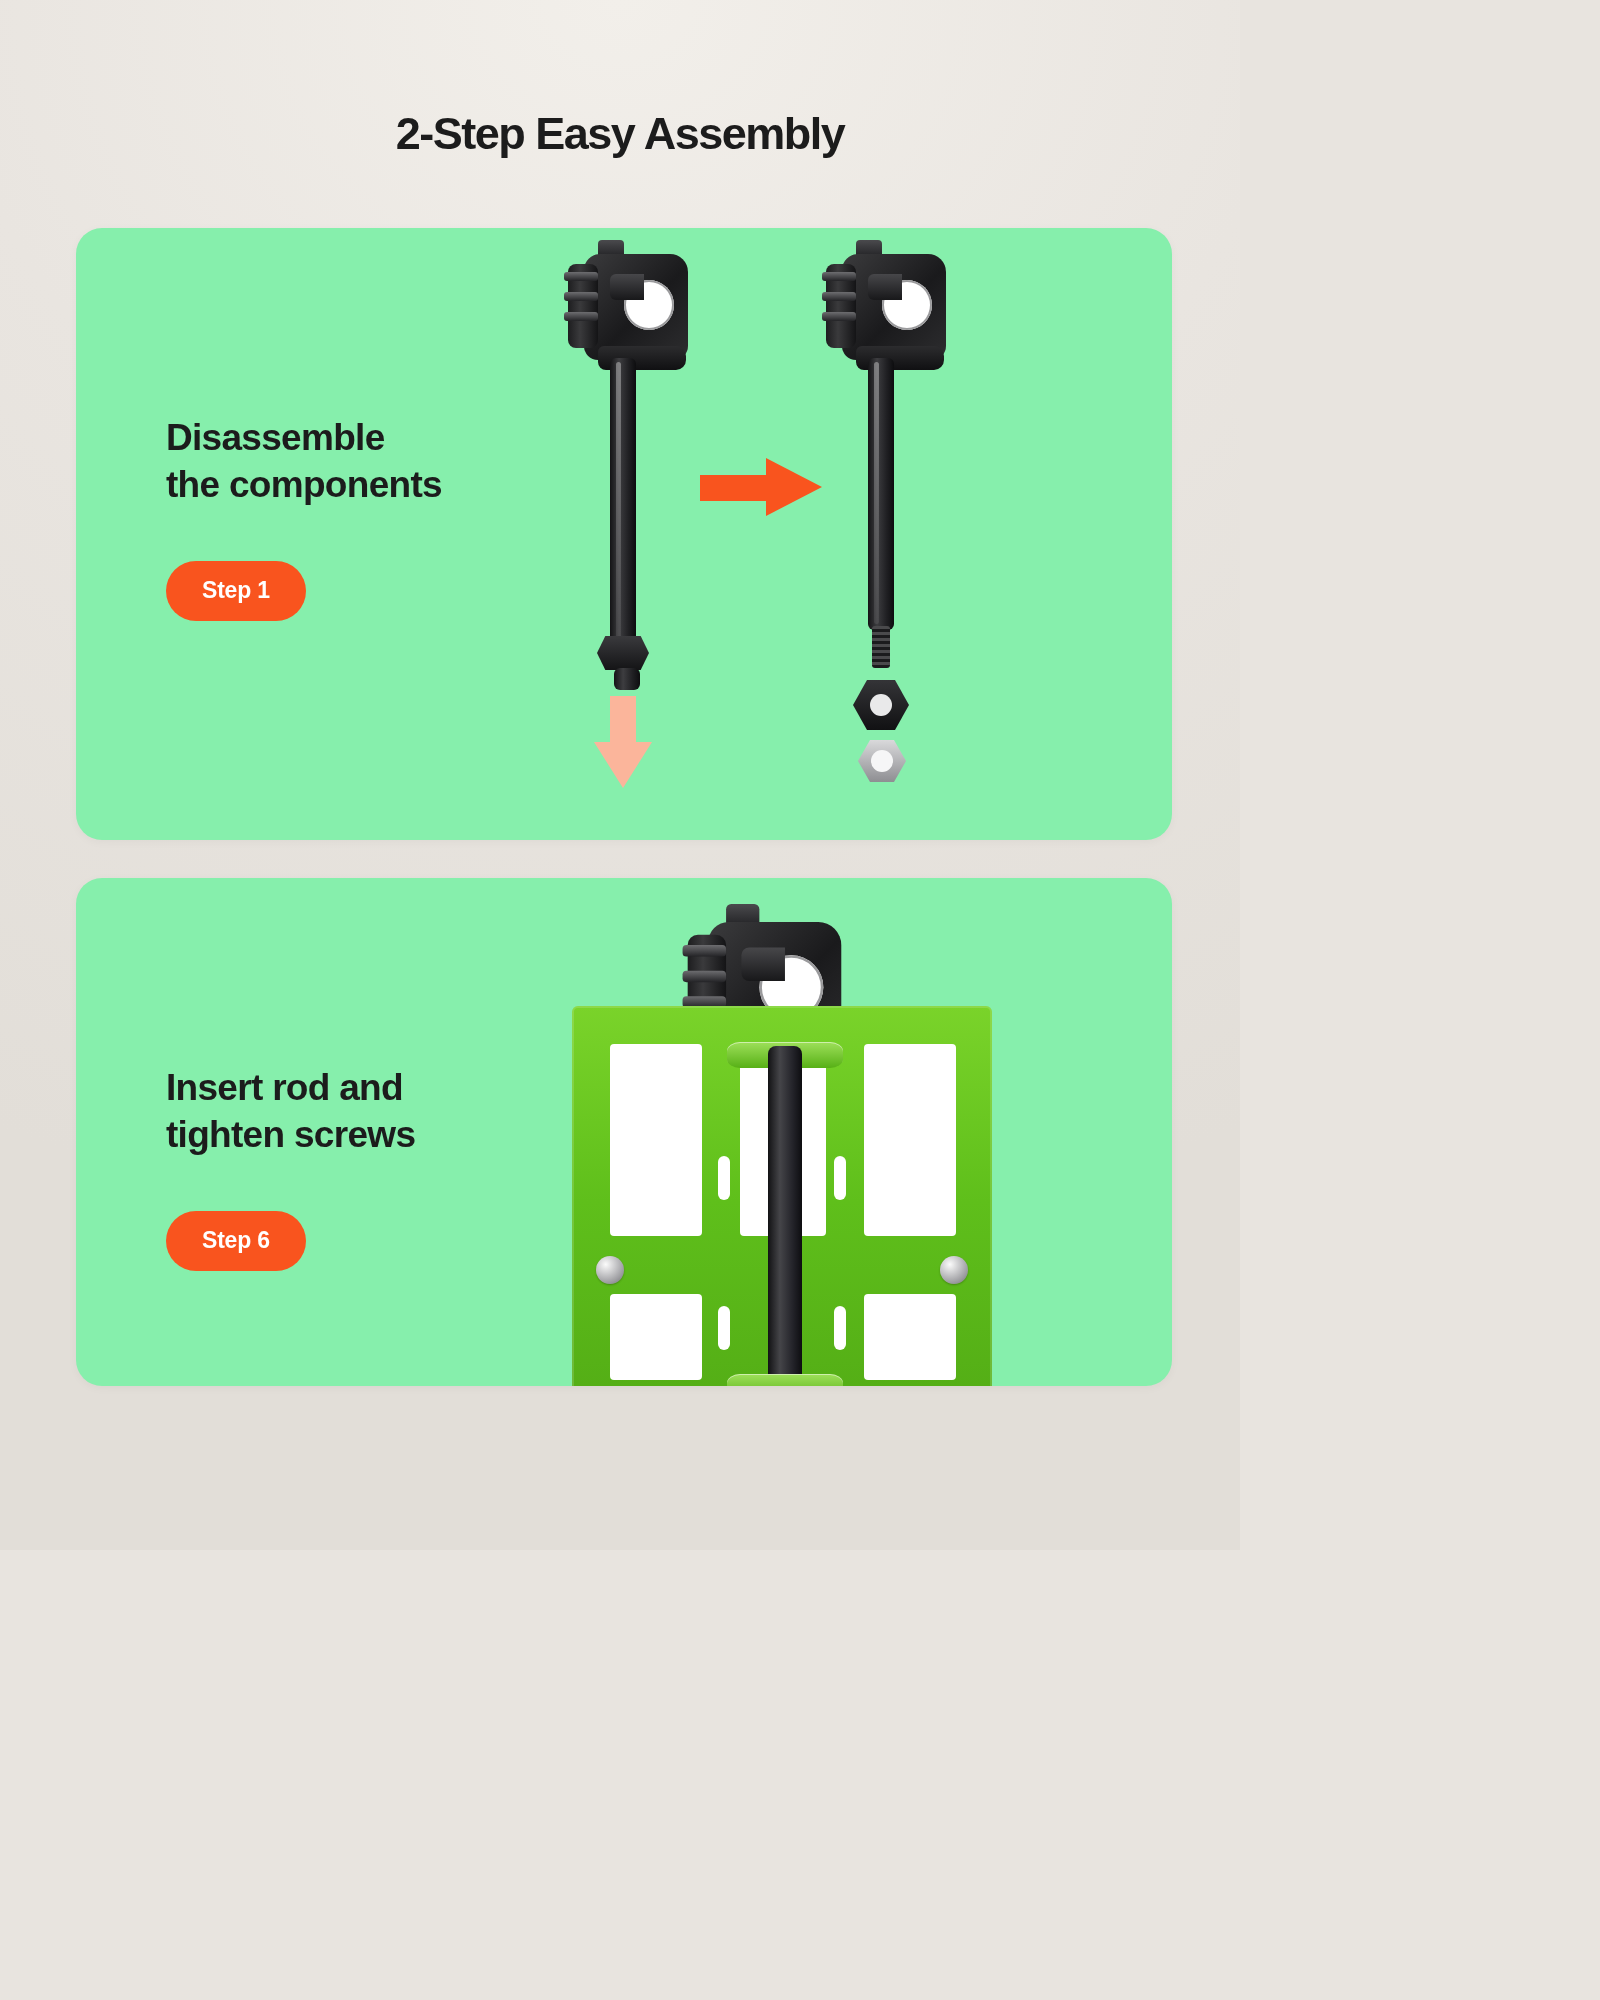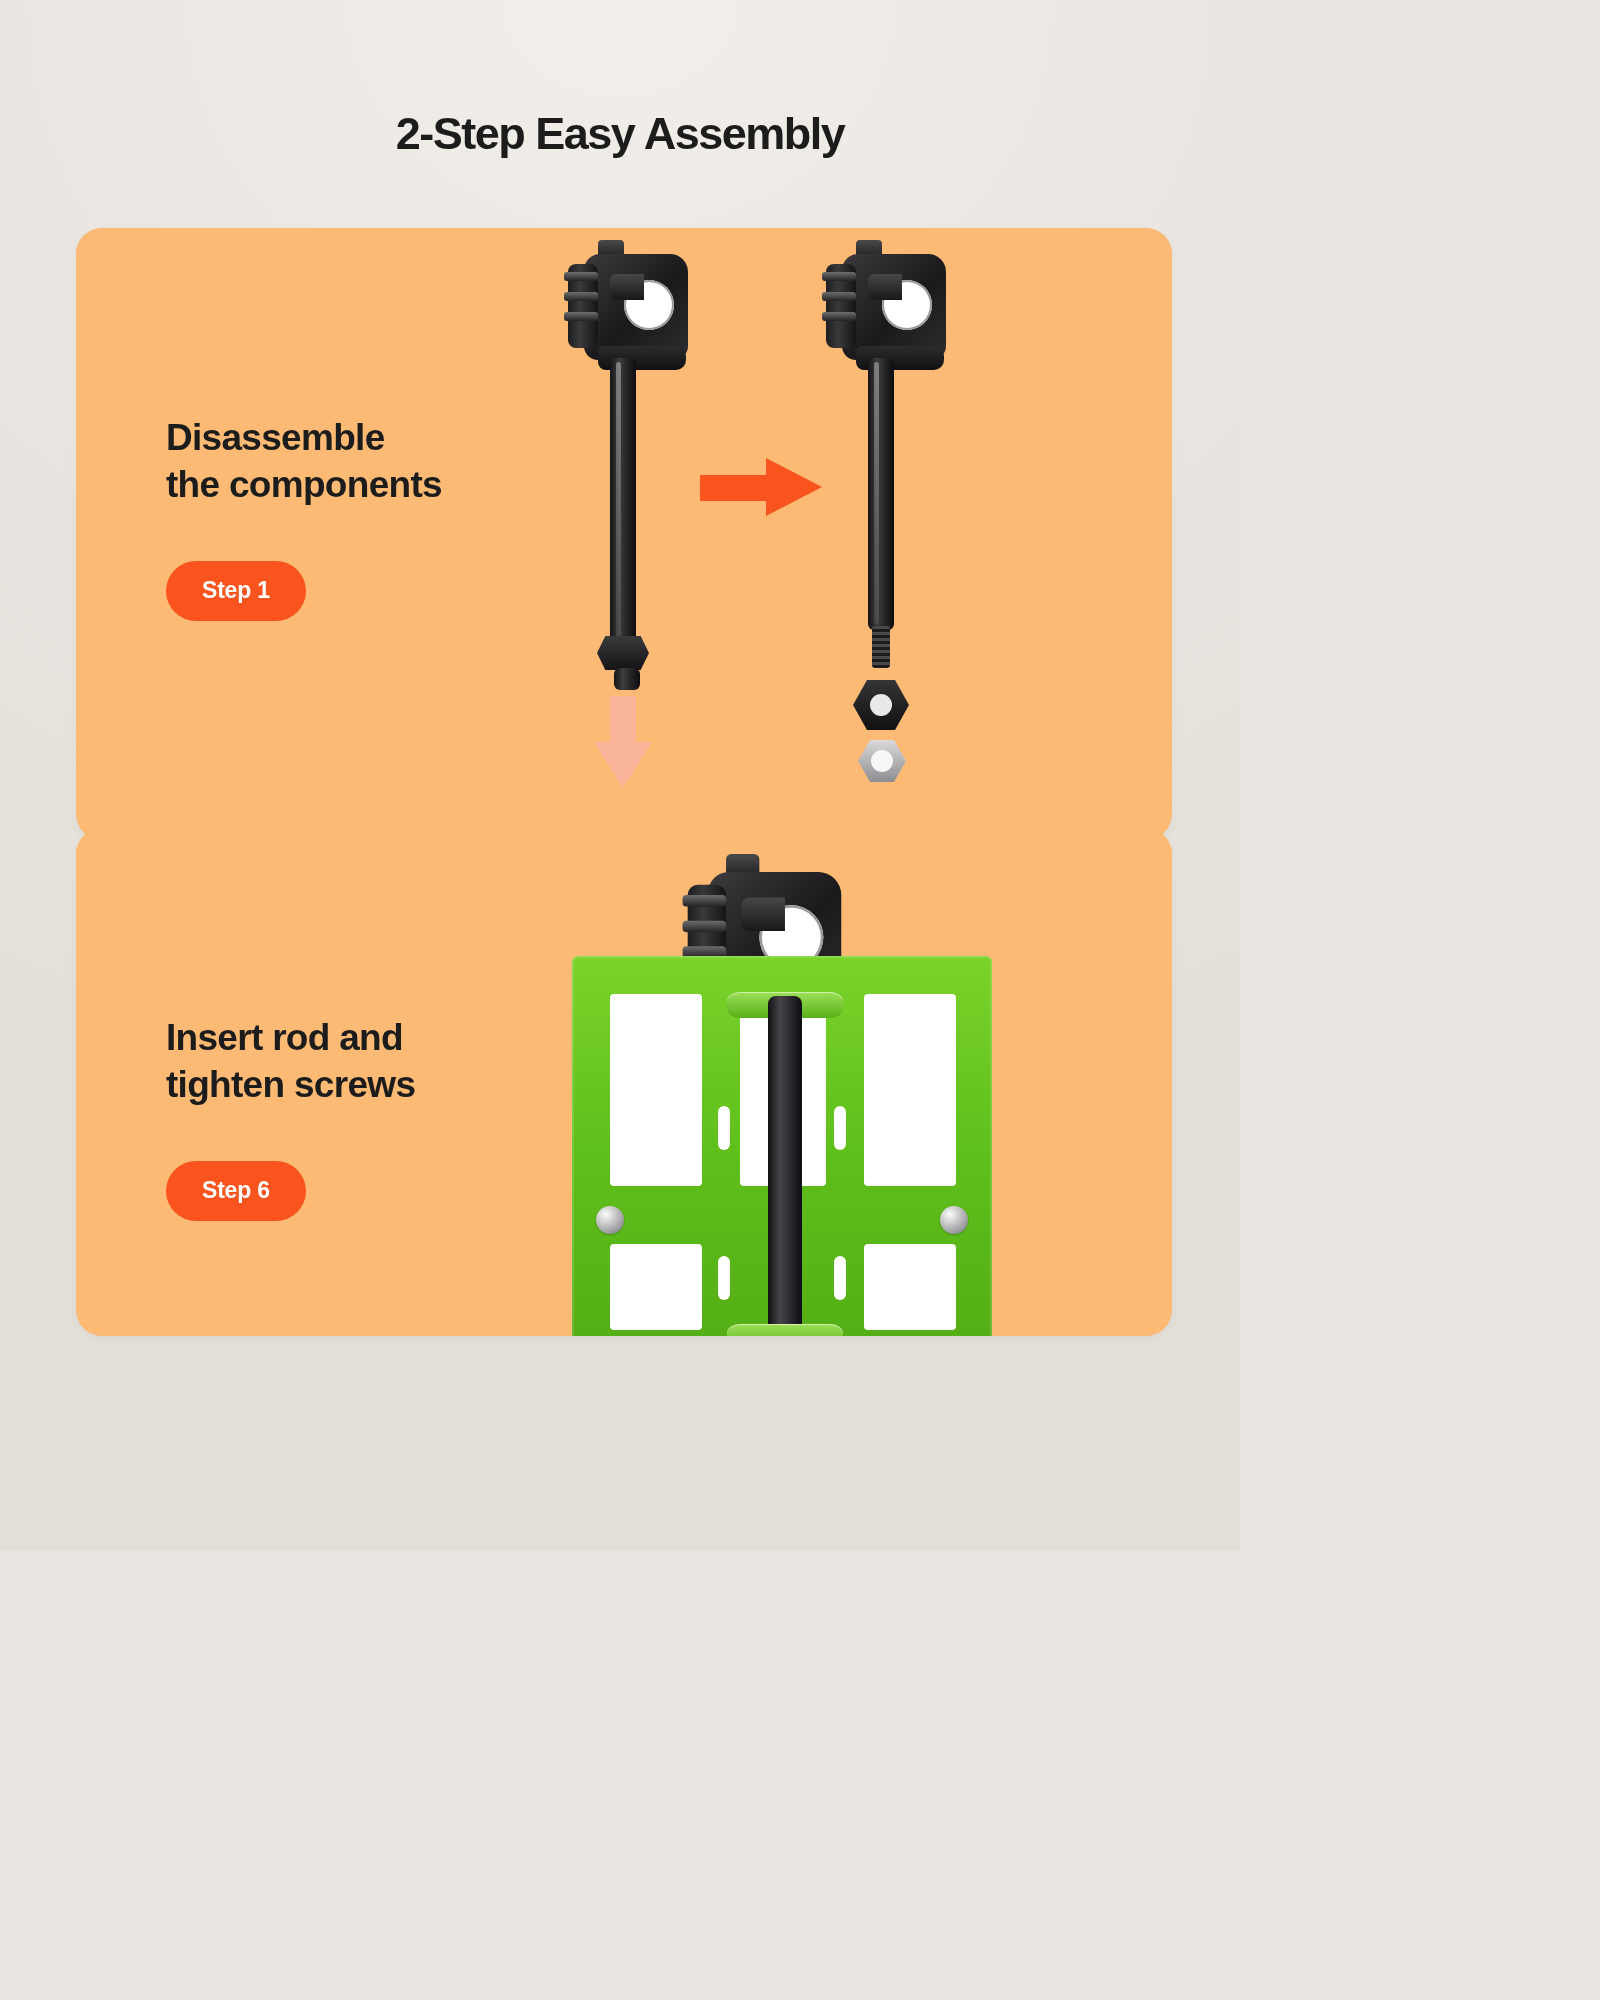--- a/index.html
+++ b/index.html
@@ -40,29 +40,29 @@
     font-size: 45px;
     font-weight: bold;
     letter-spacing: -1.5px;
     color: #1c1c1c;
   }
 
   .card {
     position: absolute;
     left: 76px;
     width: 1096px;
-    background: #fdba74;
+    background: #86efac;
     border-radius: 26px;
     box-shadow: 0 2px 10px rgba(0,0,0,0.04);
     overflow: hidden;
     text-decoration: underline;
   }
 
   .card-1 { top: 228px; height: 612px; }
-  .card-2 { top: 828px; height: 508px; }
+  .card-2 { top: 878px; height: 508px; }
 
   .card-text {
     position: absolute;
     left: 90px;
   }
 
   .card-1 .card-text { top: 186px; }
   .card-2 .card-text { top: 186px; }
 
   .step-title {

